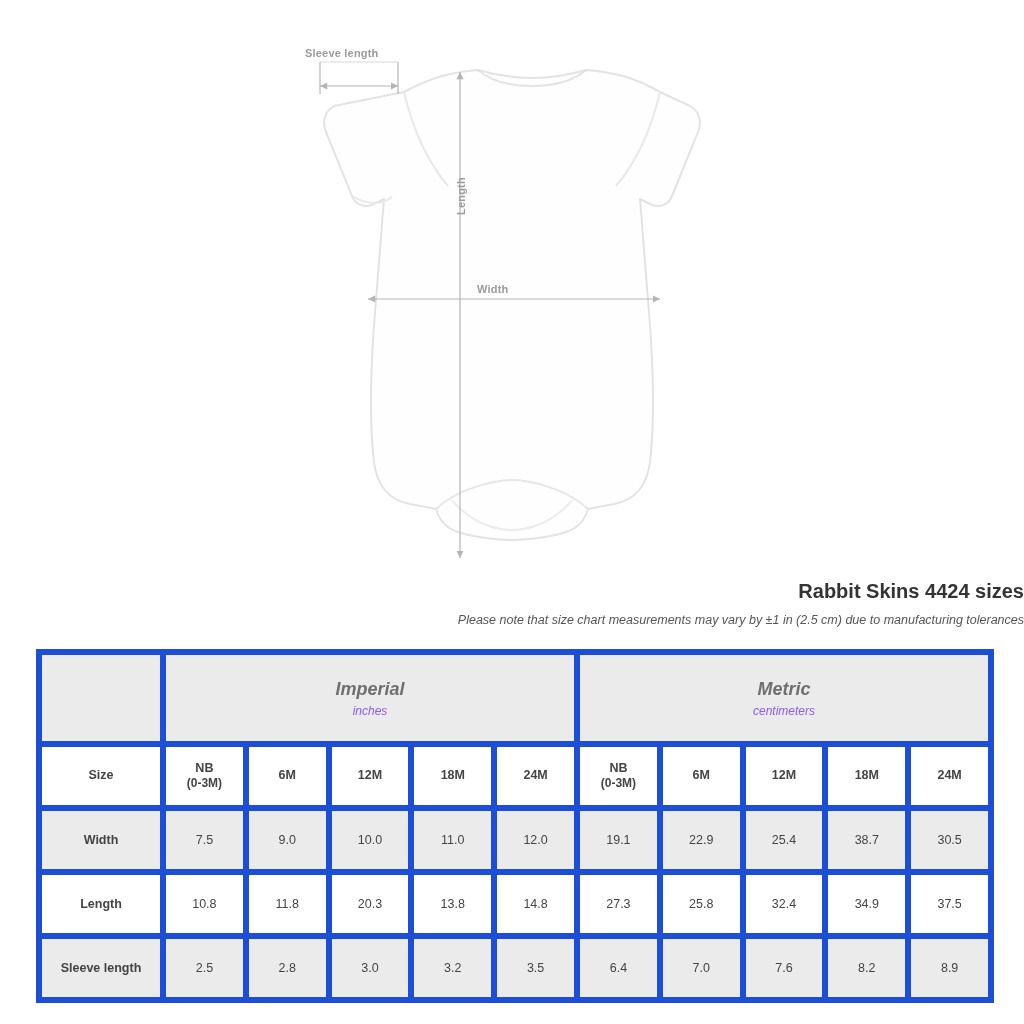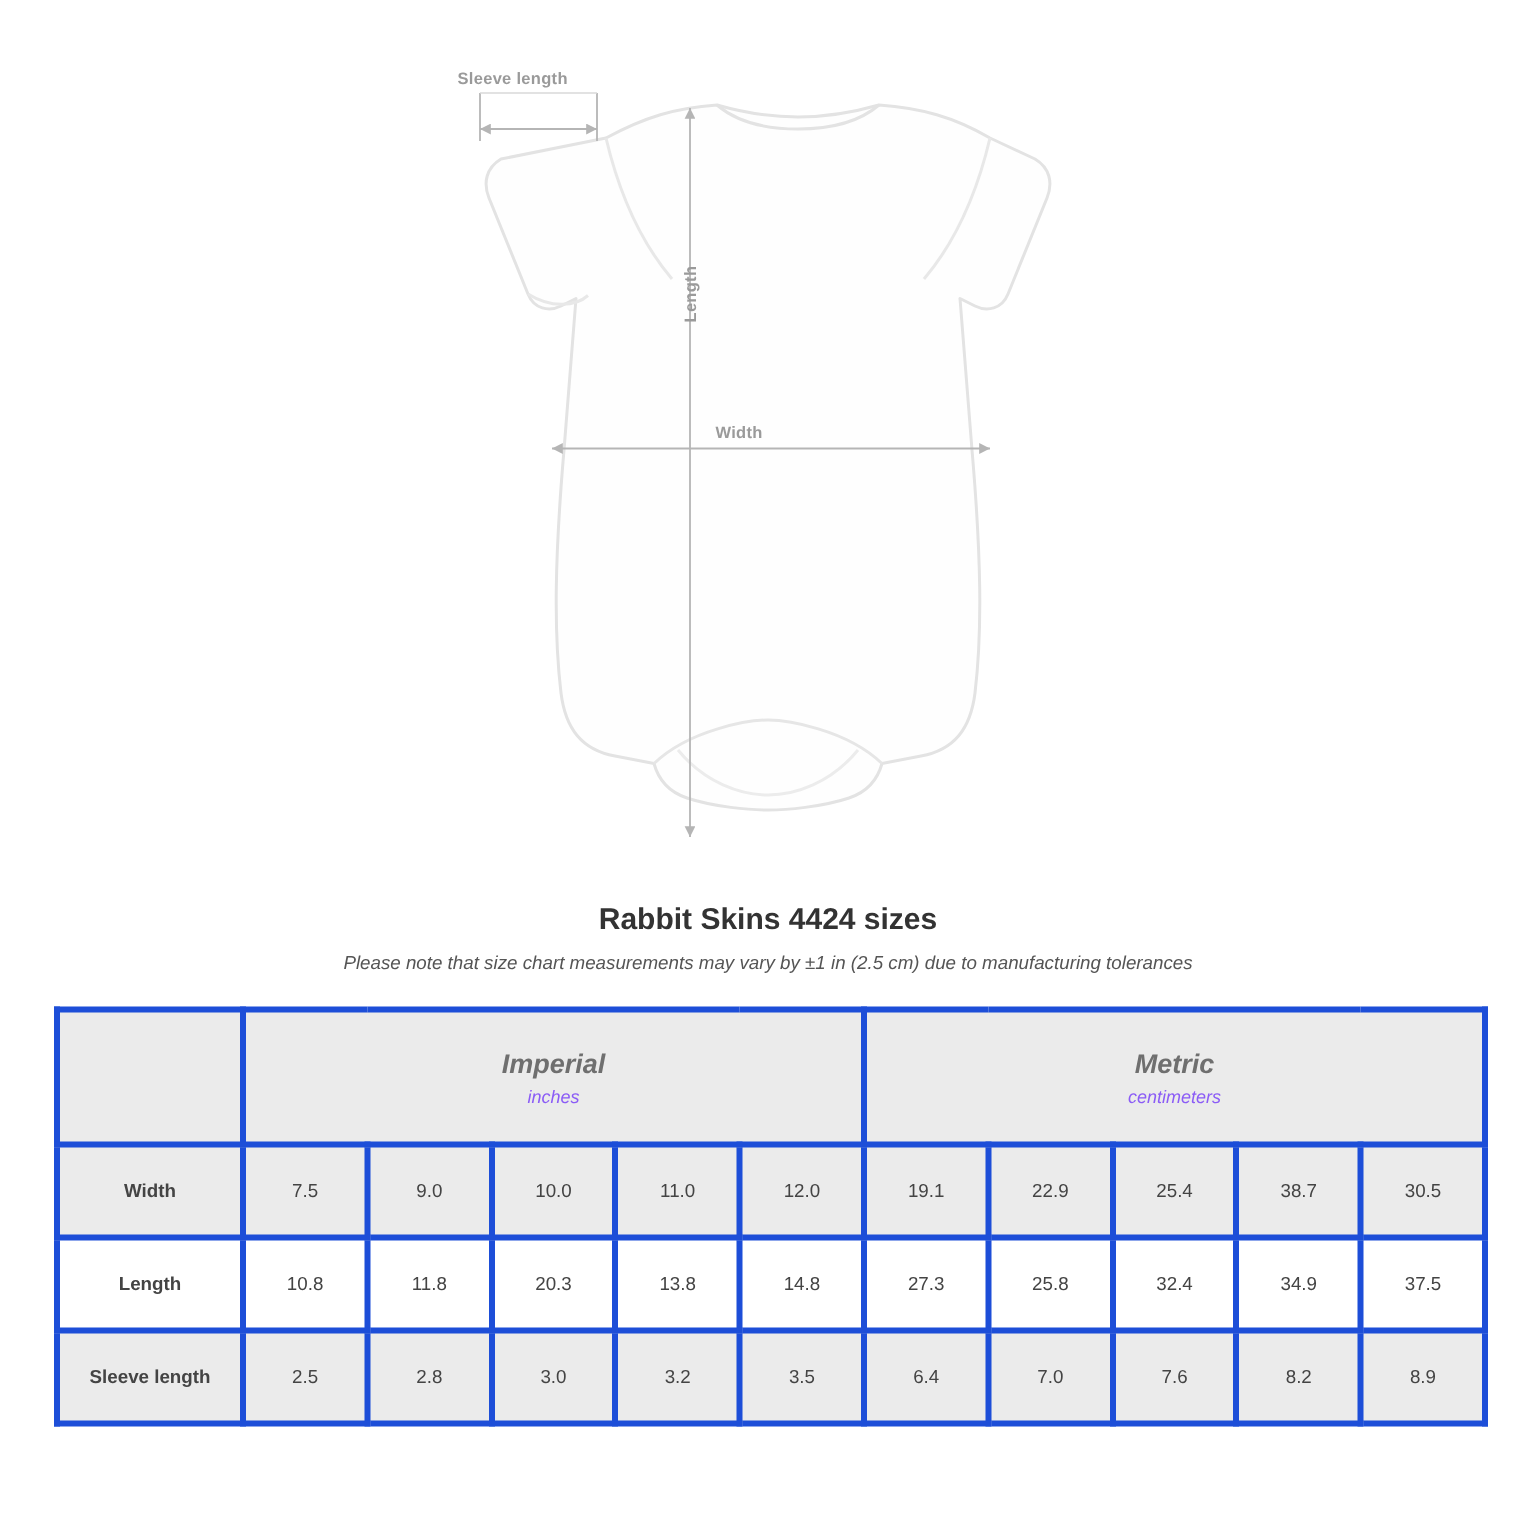--- a/index.html
+++ b/index.html
@@ -41,22 +41,21 @@
   .label-width  { left: 477px; top: 283px; }
   .label-length {
     left: 455px;
     top: 215px;
     transform: rotate(-90deg);
     transform-origin: left top;
   }
 
   
   .titles {
-    text-align: center;
-    margin-top: 22px;
+    text-align: right;
   }
   .chart-title {
     font-size: 20px;
     font-weight: bold;
     color: #333333;
     margin: 0 0 10px 0;
   }
   .chart-note {
     font-size: 12.5px;
     font-style: italic;
@@ -68,21 +67,21 @@
   .table-wrap {
     padding: 0 36px;
     margin-top: 22px;
   }
   table.size-chart {
     border-collapse: collapse;
     width: 952px;
     table-layout: fixed;
   }
   table.size-chart td, table.size-chart th {
-    border: 4px solid #1d4ed8;
+    border: 6px solid #1d4ed8;
     text-align: center;
     vertical-align: middle;
     font-size: 12.5px;
     color: #444444;
     padding: 0;
   }
   
   .unit-row td {
     height: 86px;
     background: #ebebeb;
@@ -240,20 +239,41 @@
         <td colspan="5">
           <span class="unit-name">Imperial</span>
           <span class="unit-sub">inches</span>
         </td>
         <td colspan="5">
           <span class="unit-name">Metric</span>
           <span class="unit-sub">centimeters</span>
         </td>
       </tr>
 
+      <tr class="size-row">
+        <td class="rowhead">Size</td>
+
+        <td>
+          <span>NB</span>
+          <span class="size-sub">(0-3M)</span>
+        </td>
+        <td>6M</td>
+        <td>12M</td>
+        <td>18M</td>
+        <td>24M</td>
+
+        <td>
+          <span>NB</span>
+          <span class="size-sub">(0-3M)</span>
+        </td>
+        <td>6M</td>
+        <td>12M</td>
+        <td>18M</td>
+        <td>24M</td>
+      </tr>
 
       <tr class="data-row shade">
         <td class="rowhead">Width</td>
         <td class="val">7.5</td>
         <td class="val">9.0</td>
         <td class="val">10.0</td>
         <td class="val">11.0</td>
         <td class="val">12.0</td>
         <td class="val">19.1</td>
         <td class="val">22.9</td>

